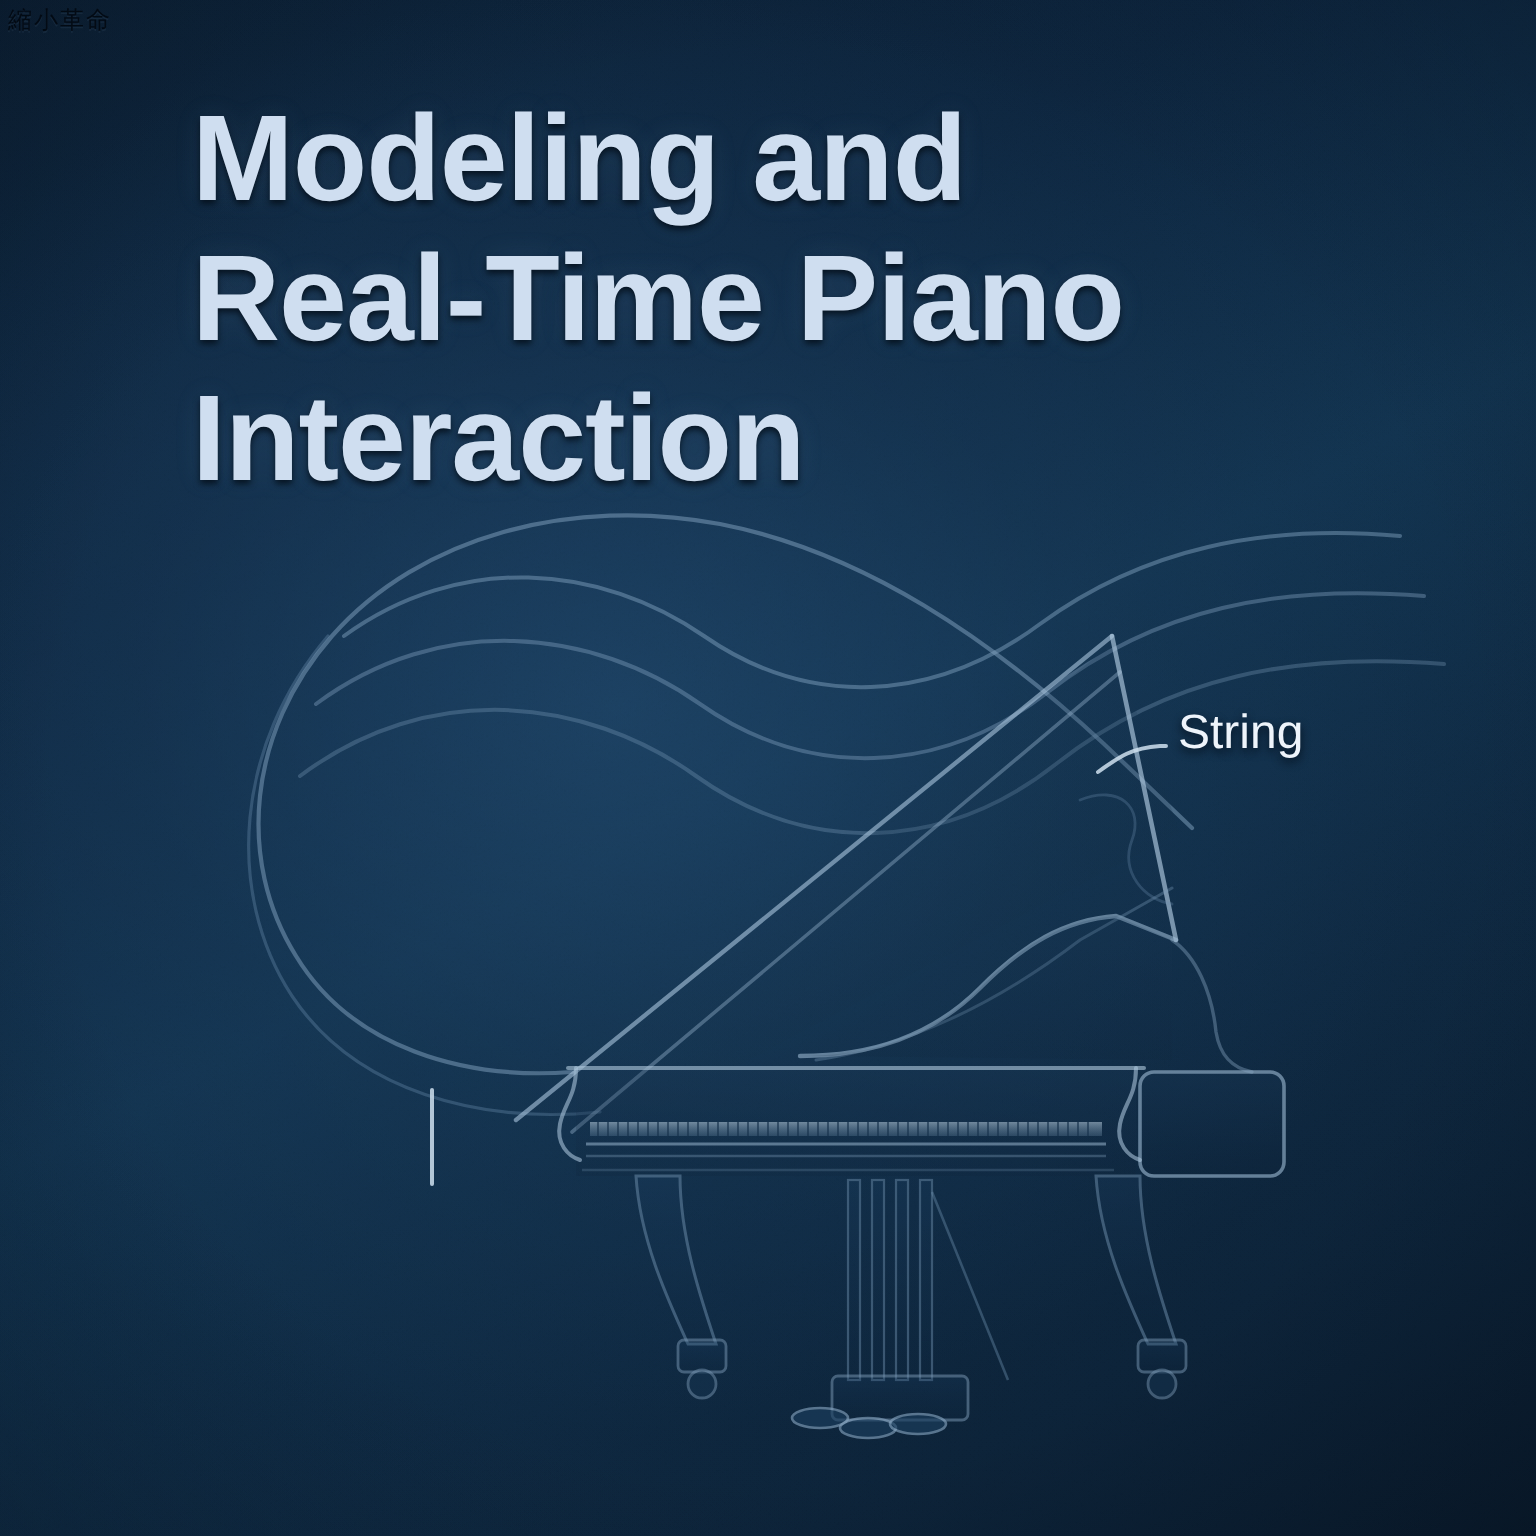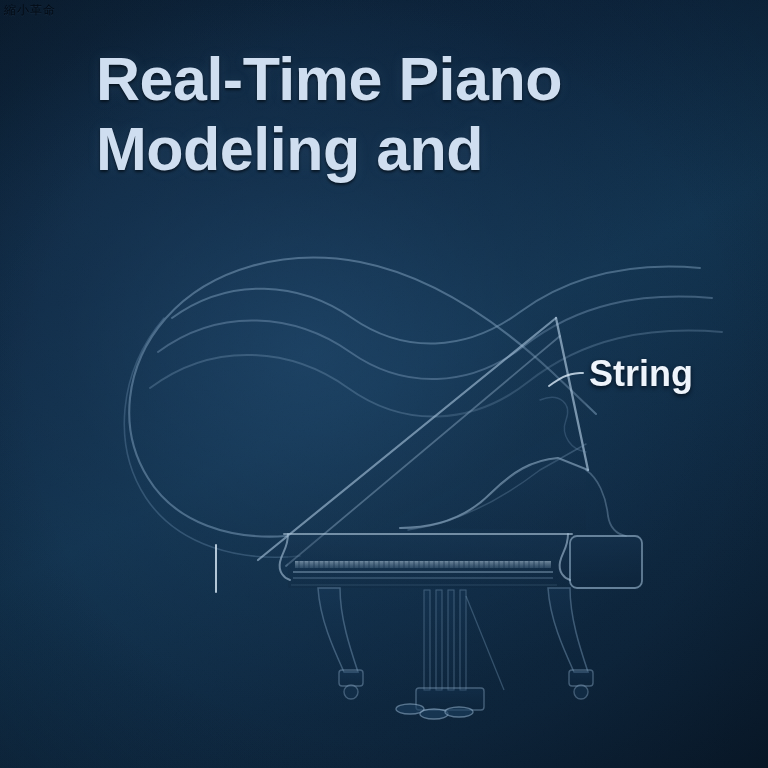--- a/index.html
+++ b/index.html
@@ -63,22 +63,22 @@
     color: #cfdef0;
     letter-spacing: -0.5px;
     text-shadow: 0 2px 3px rgba(3,12,22,0.80), 0 0px 14px rgba(150,190,230,0.10);
     white-space: nowrap;
   }
 
   
   .annot {
     position: absolute;
     z-index: 30;
-    font-size: 36px;
-    font-weight: 700;
+    font-size: 24px;
+    font-weight: 400;
     color: #eef4fb;
     text-shadow: 0 2px 4px rgba(3,12,22,0.85);
     white-space: nowrap;
   }
   #label-string { left: 589px; top: 353px; }
   #label-pedal  { left: 162px; top: 592px; }
 
   #piano-svg {
     position: absolute;
     inset: 0;
@@ -277,22 +277,23 @@
 
     <g>
       <path d="M 549 386 C 560 378, 566 374, 580 373 L 583 373" fill="none" stroke="#cfe0ef" stroke-width="2.0" opacity="0.85" stroke-linecap="round"></path>
     </g>
     <g>
       <path d="M 216 545 L 216 592" fill="none" stroke="#cfe0ef" stroke-width="2.0" opacity="0.85" stroke-linecap="round"></path>
     </g>
   </svg>
 
   <div id="title-block">
+    <div class="title-line">Modeling and</div>
     <div class="title-line">Real-Time Piano</div>
-    <div class="title-line">Modeling and</div>
+    <div class="title-line">Interaction</div>
   </div>
 
   <div class="annot" id="label-string">String</div>
 
   <div id="watermark">縮小革命</div>
 
   <svg id="grain" viewBox="0 0 768 768" preserveAspectRatio="none">
     <rect width="768" height="768" filter="url(#noiseF)" opacity="0.16"></rect>
   </svg>
   <div id="vignette"></div>

